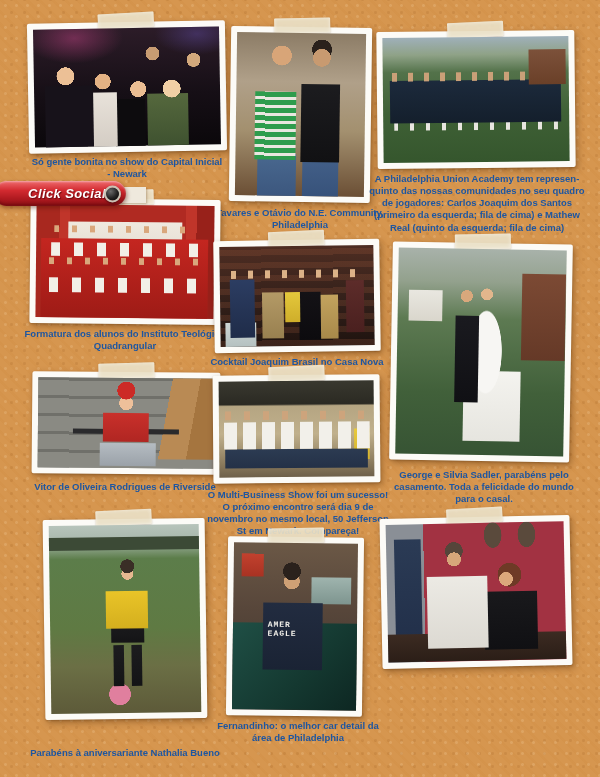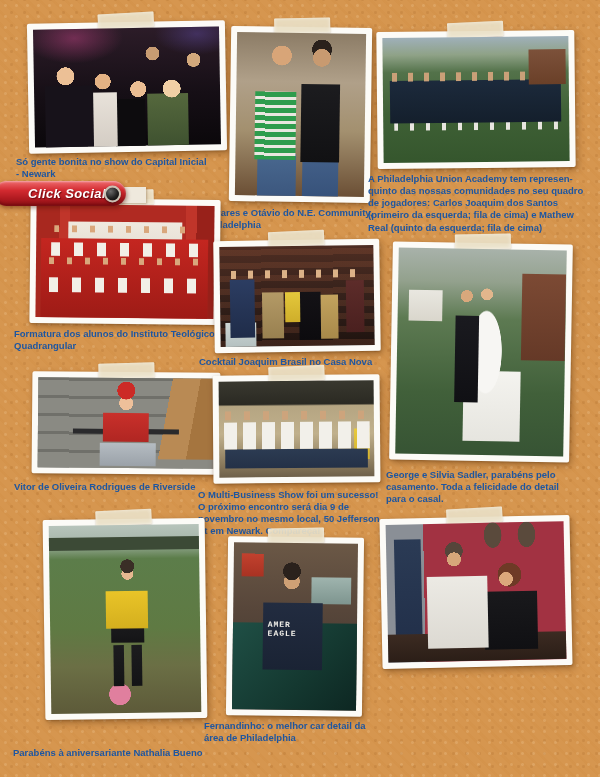--- a/index.html
+++ b/index.html
@@ -34,21 +34,21 @@
   .f-cocktail   {left:214px;top:240px;width:166px;height:112px;transform:rotate(-.8deg);}
   .f-wedding    {left:391px;top:243px;width:180px;height:218px;transform:rotate(1deg);}
   .f-vitor      {left:32px;top:372px;width:188px;height:102px;transform:rotate(.5deg);}
   .f-multibiz   {left:213px;top:375px;width:167px;height:108px;transform:rotate(-.5deg);}
   .f-nathalia   {left:44px;top:519px;width:162px;height:200px;transform:rotate(-.8deg);}
   .f-fernandinho{left:227px;top:537px;width:136px;height:179px;transform:rotate(.7deg);}
   .f-diogo      {left:381px;top:517px;width:190px;height:150px;transform:rotate(-1.2deg);}
   
   .cap{
     position:absolute;color:#1e56a0;font-weight:bold;font-size:9.5px;line-height:1.28;
-    white-space:pre-line;letter-spacing:0;
+    text-align:center;white-space:pre-line;letter-spacing:0;
   }
   .c-party      {left:16px;top:156px;width:222px;}
   .c-tavares    {left:205px;top:207px;width:190px;}
   .c-soccer     {left:368px;top:173px;width:218px;}
   .c-grad       {left:14px;top:328px;width:222px;}
   .c-cocktail   {left:199px;top:356px;width:196px;}
   .c-wedding    {left:386px;top:469px;width:196px;}
   .c-vitor      {left:14px;top:481px;width:222px;}
   .c-multibiz   {left:198px;top:489px;width:200px;}
   .c-nathalia   {left:13px;top:723px;width:224px;margin-top:24px;}
@@ -224,21 +224,21 @@
     <div class="tape"></div>
     <div class="img s-cocktail"></div>
   </div>
   <div class="cap c-cocktail">Cocktail Joaquim Brasil no Casa Nova</div>
 
   <div class="frame f-wedding">
     <div class="tape"></div>
     <div class="img s-wedding"></div>
   </div>
   <div class="cap c-wedding">George e Silvia Sadler, parabéns pelo
-casamento.  Toda a felicidade do detail
+casamento.  Toda a felicidade do mundo
 para o casal.</div>
 
   <div class="frame f-vitor">
     <div class="tape"></div>
     <div class="img s-vitor"></div>
   </div>
   <div class="cap c-vitor">Vitor de Oliveira Rodrigues  de Riverside</div>
 
   <div class="frame f-multibiz">
     <div class="tape"></div>

